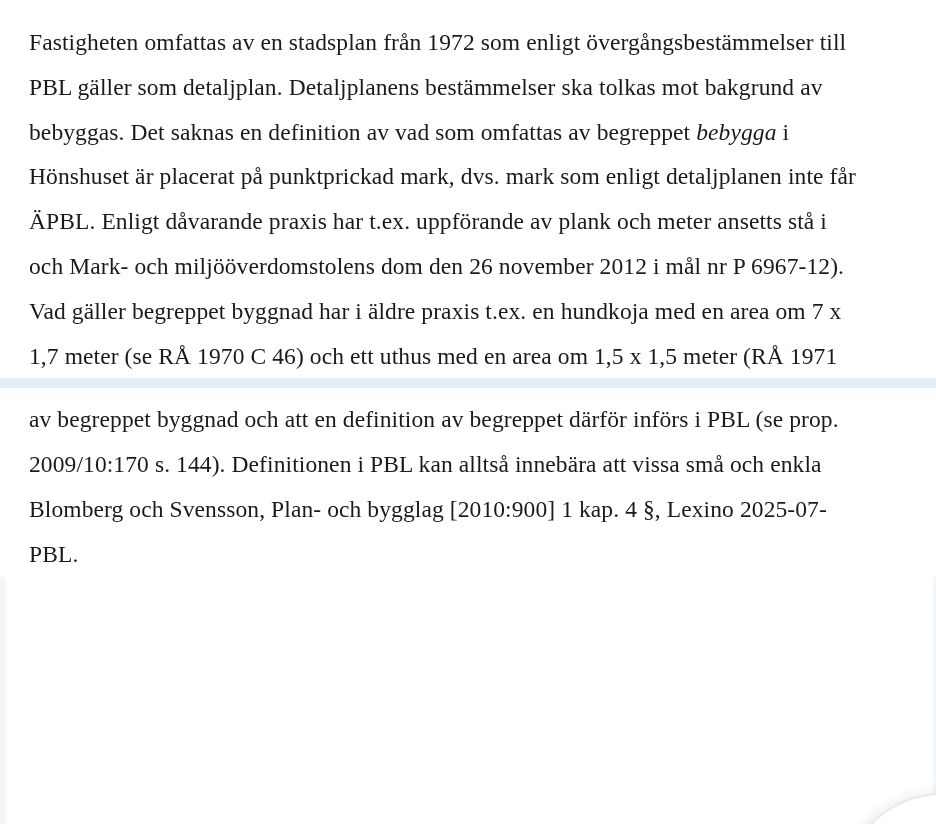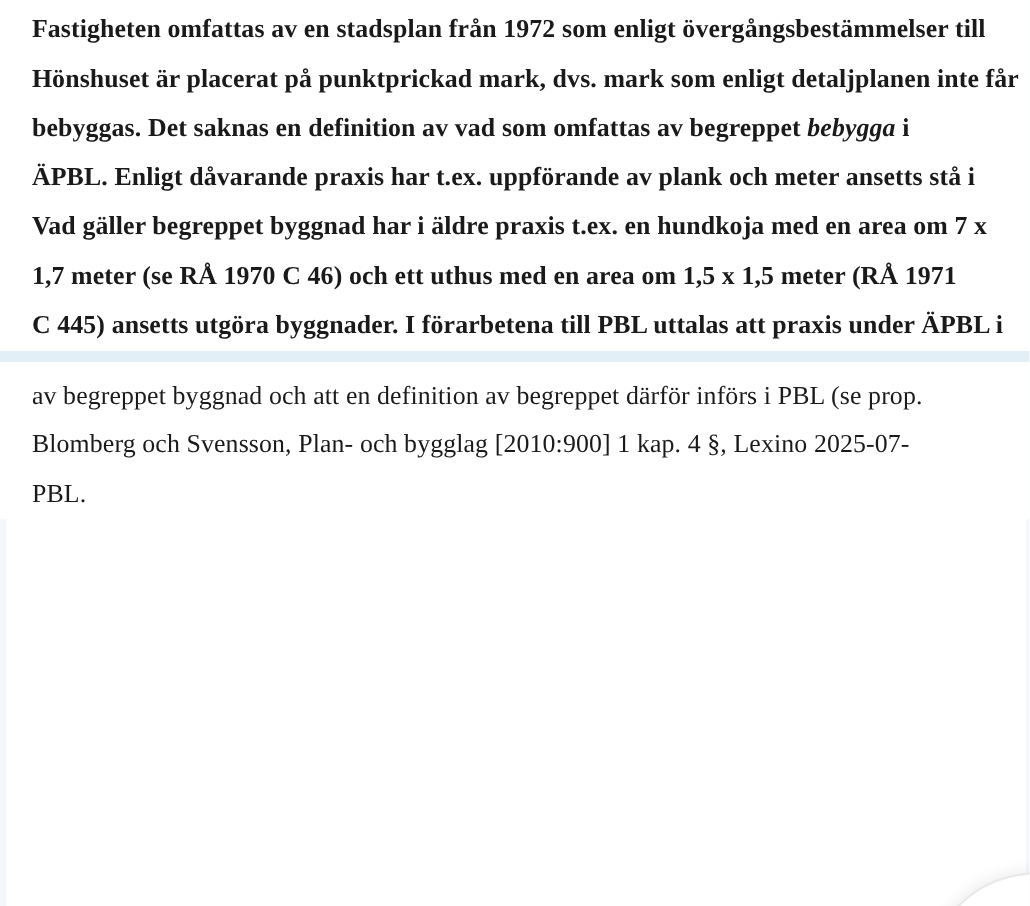--- a/index.html
+++ b/index.html
@@ -38,21 +38,21 @@
     background: var(--edge-color);
     z-index: 1;
   }
   .page-block {
     position: relative;
     padding-left: 29px;
     padding-right: 8px;
     z-index: 2;
     background: var(--page-bg);
   }
-  .page-block.block-1 { padding-top: 5px; font-weight: bold; }
+  .page-block.block-1 { padding-top: 20px; }
   .page-block.block-2 { padding-top: 9px; }
   .page-separator {
     position: relative;
     width: 100%;
     height: 10px;
     background: var(--band-color);
     z-index: 3;
   }
   .text-line {
     white-space: nowrap;
@@ -79,30 +79,32 @@
 </style>
 </head>
 <body>
 
 <div class="viewport">
   <div class="edge-strip-left"></div>
   <div class="edge-strip-right"></div>
 
   <div class="page-block block-1" id="block1">
       <div class="text-line"><span class="seg">Fastigheten omfattas av en stadsplan från 1972 som enligt övergångsbestämmelser till</span></div>
+      <div class="text-line"><span class="seg">PBL gäller som detaljplan. Detaljplanens bestämmelser ska tolkas mot bakgrund av</span></div>
+      <div class="text-line"><span class="seg">bebyggas. Det saknas en definition av vad som omfattas av begreppet </span><span class="seg italic">bebygga</span><span class="seg"> i</span></div>
       <div class="text-line"><span class="seg">Hönshuset är placerat på punktprickad mark, dvs. mark som enligt detaljplanen inte får</span></div>
-      <div class="text-line"><span class="seg">bebyggas. Det saknas en definition av vad som omfattas av begreppet </span><span class="seg italic">bebygga</span><span class="seg"> i</span></div>
       <div class="text-line"><span class="seg">ÄPBL. Enligt dåvarande praxis har t.ex. uppförande av plank och meter ansetts stå i</span></div>
+      <div class="text-line"><span class="seg">och Mark- och miljööverdomstolens dom den 26 november 2012 i mål nr P 6967-12).</span></div>
       <div class="text-line"><span class="seg">Vad gäller begreppet byggnad har i äldre praxis t.ex. en hundkoja med en area om 7 x</span></div>
       <div class="text-line"><span class="seg">1,7 meter (se RÅ 1970 C 46) och ett uthus med en area om 1,5 x 1,5 meter (RÅ 1971</span></div>
-      <div class="text-line"><span class="seg">C 445) ansetts utgöra byggnader. I förarbetena till PBL uttalas att praxis under ÄPBL i</span></div>
     </div>
 
   <div class="page-separator"></div>
 
   <div class="page-block block-2" id="block2">
       <div class="text-line"><span class="seg">av begreppet byggnad och att en definition av begreppet därför införs i PBL (se prop.</span></div>
+      <div class="text-line"><span class="seg">2009/10:170 s. 144). Definitionen i PBL kan alltså innebära att vissa små och enkla</span></div>
       <div class="text-line"><span class="seg">Blomberg och Svensson, Plan- och bygglag [2010:900] 1 kap. 4 §, Lexino 2025-07-</span></div>
       <div class="text-line"><span class="seg">PBL.</span></div>
     </div>
 
   <div class="floating-circle"></div>
 </div>
 
 </body></html>

